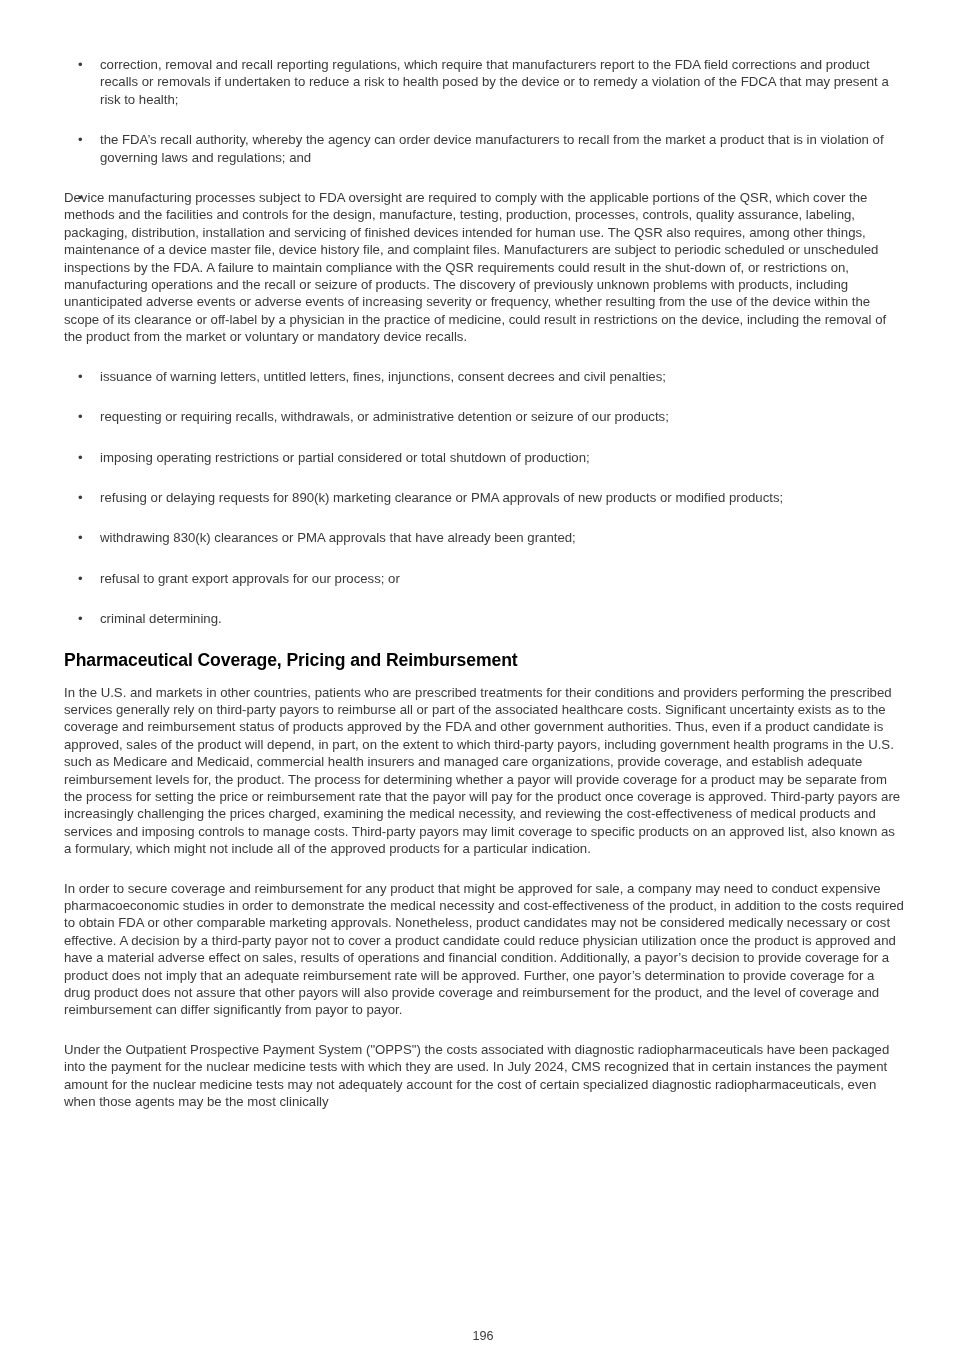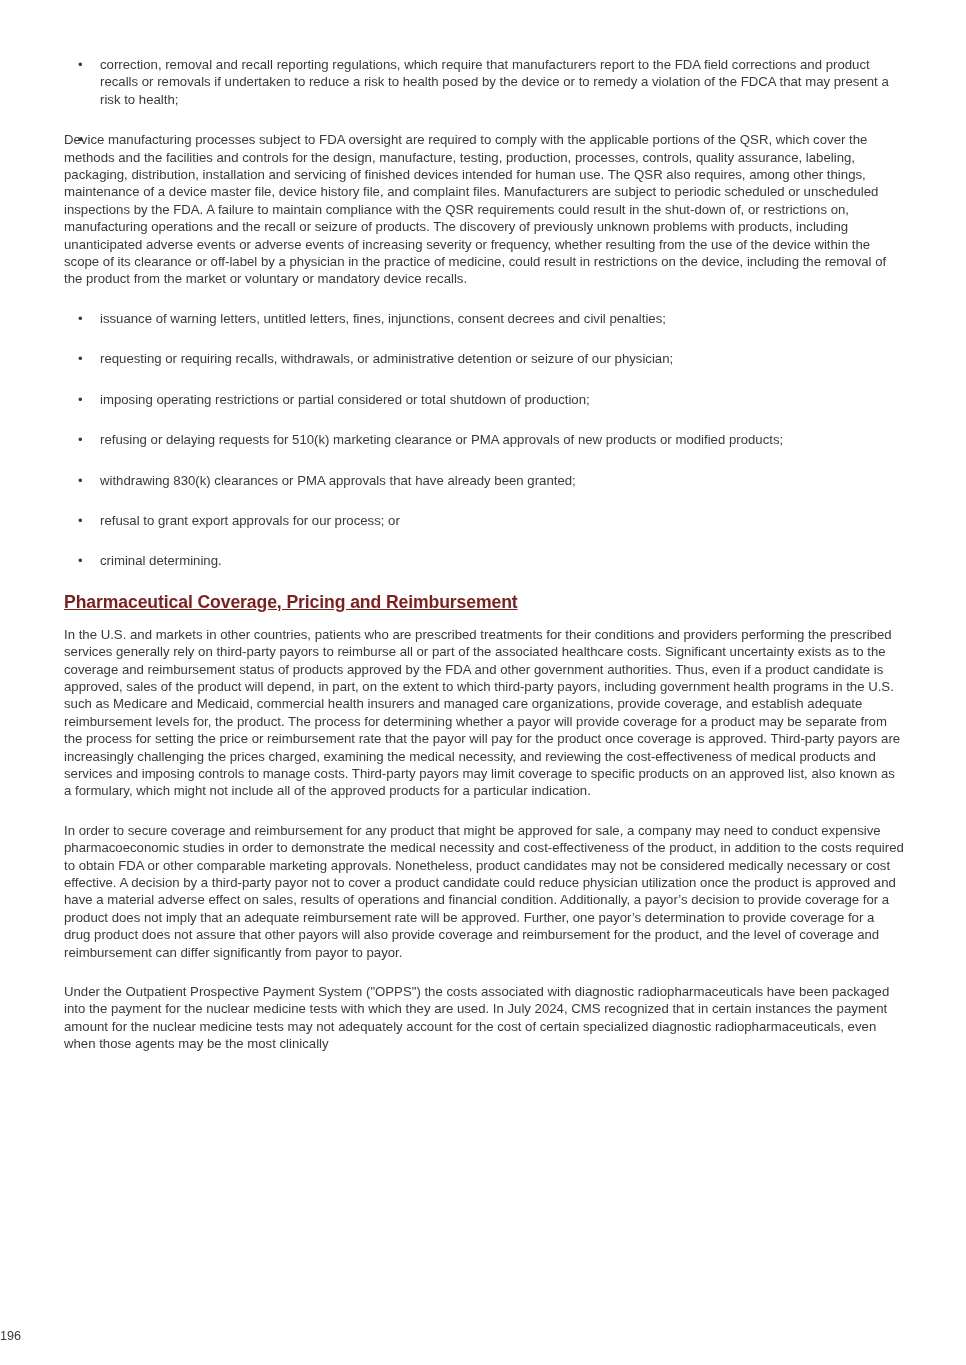--- a/index.html
+++ b/index.html
@@ -43,73 +43,73 @@
     left: 14px;
     top: 0;
     font-size: 13.2px;
     line-height: 17.4px;
     color: #3a3a3a;
   }
   h2.section-heading {
     font-size: 17.6px;
     line-height: 21px;
     font-weight: 700;
-    color: #7f1d1d;
+    color: #000000;
     margin: 20px 0 13px 0;
     letter-spacing: -0.1px;
-    text-decoration: underline;
   }
   .page-footer {
     position: absolute;
     bottom: 22px;
     left: 0;
     width: 100%;
-    text-align: left;
+    text-align: center;
     font-size: 12.6px;
     color: #3a3a3a;
   }
 </style>
 </head>
 <body>
 
 <div class="page">
   <div class="content">
 
     <ul class="bullets">
       <li>
         <span class="bullet-dot">•</span>
         <span>correction, removal and recall reporting regulations, which require that manufacturers report to the FDA field corrections and product recalls or removals if undertaken to reduce a risk to health posed by the device or to remedy a violation of the FDCA that may present a risk to health;</span>
       </li>
       <li>
         <span class="bullet-dot">•</span>
+        <span>the FDA’s recall authority, whereby the agency can order device manufacturers to recall from the market a product that is in violation of governing laws and regulations; and</span>
       </li>
       <li>
         <span class="bullet-dot">•</span>
       </li>
     </ul>
 
     <p>Device manufacturing processes subject to FDA oversight are required to comply with the applicable portions of the QSR, which cover the methods and the facilities and controls for the design, manufacture, testing, production, processes, controls, quality assurance, labeling, packaging, distribution, installation and servicing of finished devices intended for human use. The QSR also requires, among other things, maintenance of a device master file, device history file, and complaint files. Manufacturers are subject to periodic scheduled or unscheduled inspections by the FDA. A failure to maintain compliance with the QSR requirements could result in the shut-down of, or restrictions on, manufacturing operations and the recall or seizure of products. The discovery of previously unknown problems with products, including unanticipated adverse events or adverse events of increasing severity or frequency, whether resulting from the use of the device within the scope of its clearance or off-label by a physician in the practice of medicine, could result in restrictions on the device, including the removal of the product from the market or voluntary or mandatory device recalls.</p>
 
 
     <ul class="bullets">
       <li>
         <span class="bullet-dot">•</span>
         <span>issuance of warning letters, untitled letters, fines, injunctions, consent decrees and civil penalties;</span>
       </li>
       <li>
         <span class="bullet-dot">•</span>
-        <span>requesting or requiring recalls, withdrawals, or administrative detention or seizure of our physician;</span>
+        <span>requesting or requiring recalls, withdrawals, or administrative detention or seizure of our products;</span>
       </li>
       <li>
         <span class="bullet-dot">•</span>
         <span>imposing operating restrictions or partial considered or total shutdown of production;</span>
       </li>
       <li>
         <span class="bullet-dot">•</span>
-        <span>refusing or delaying requests for 510(k) marketing clearance or PMA approvals of new products or modified products;</span>
+        <span>refusing or delaying requests for 890(k) marketing clearance or PMA approvals of new products or modified products;</span>
       </li>
       <li>
         <span class="bullet-dot">•</span>
         <span>withdrawing 830(k) clearances or PMA approvals that have already been granted;</span>
       </li>
       <li>
         <span class="bullet-dot">•</span>
         <span>refusal to grant export approvals for our process; or</span>
       </li>
       <li>

